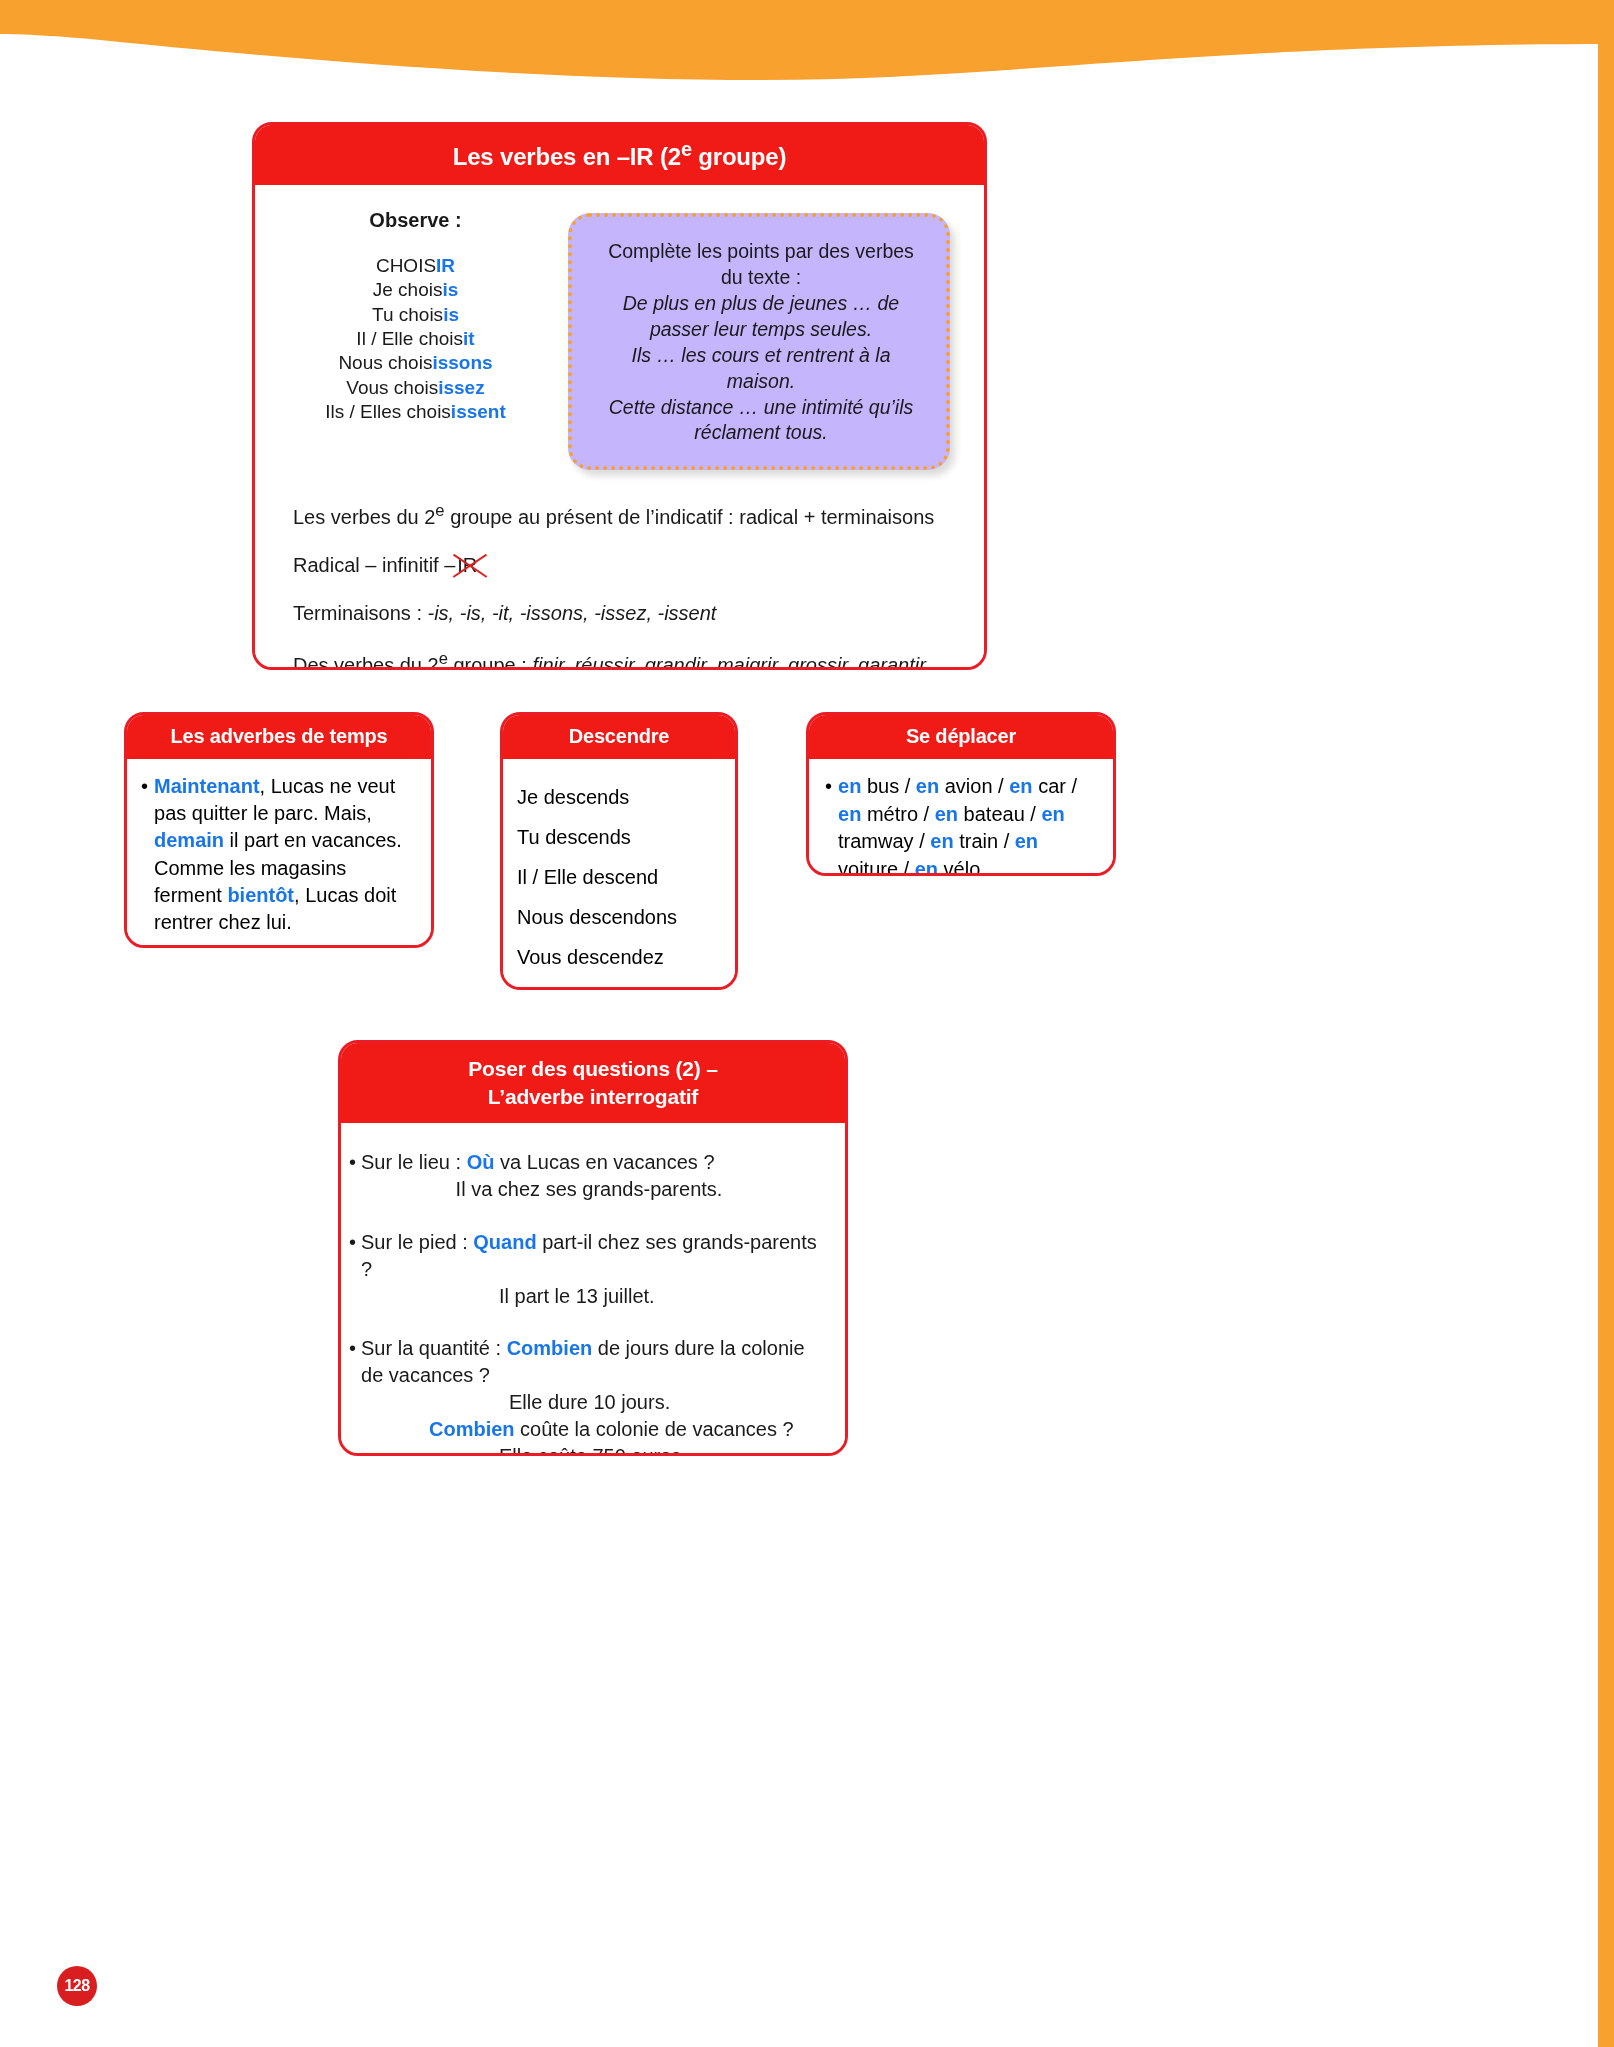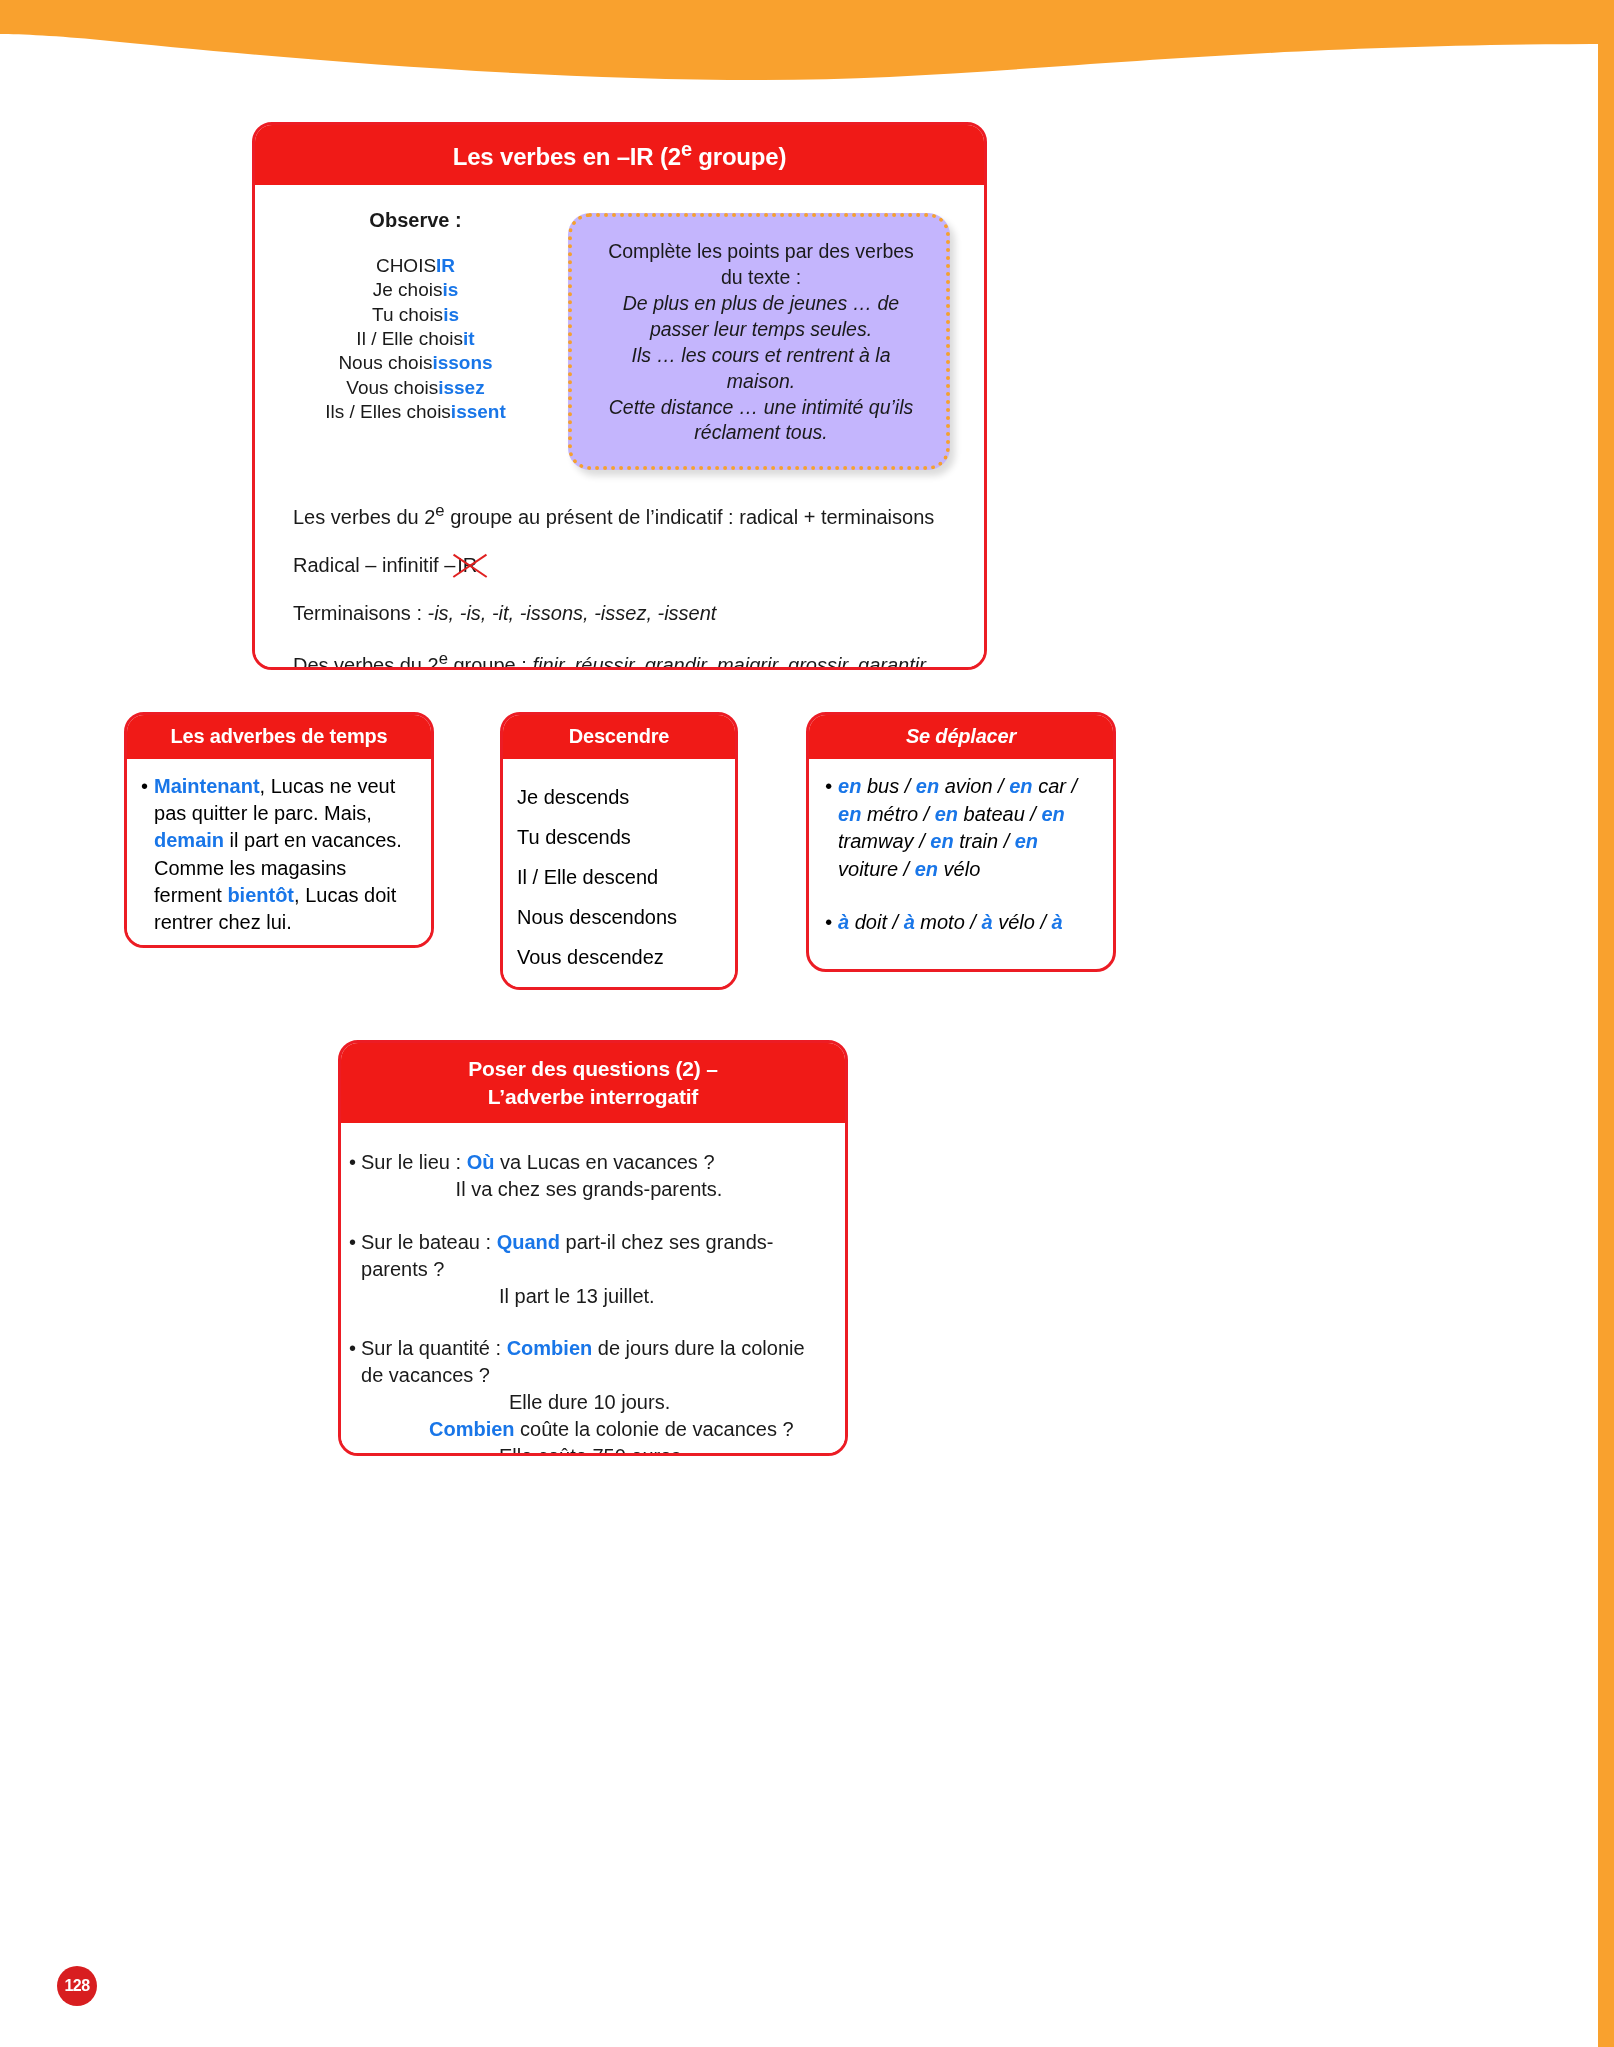--- a/index.html
+++ b/index.html
@@ -109,21 +109,21 @@
     height: 2.4px;
     background: #E02020;
     transform-origin: center;
   }
   .strike-ir::before { transform: translateY(-50%) rotate(34deg); }
   .strike-ir::after  { transform: translateY(-50%) rotate(-34deg); }
 
   
   #box-adverbes { left: 124px;  top: 712px; width: 310px; height: 236px; }
   #box-descendre{ left: 500px;  top: 712px; width: 238px; height: 278px; }
-  #box-deplacer { left: 806px;  top: 712px; width: 310px; height: 260px; font-style: italic; }
+  #box-deplacer { left: 806px;  top: 712px; width: 310px; height: 164px; }
 
   #box-adverbes .card-header,
   #box-descendre .card-header,
   #box-deplacer .card-header {
     font-size: 20px;
     padding: 10px 0 11px;
   }
   #box-adverbes .card-body { padding: 14px 16px 14px 14px; font-size: 20px; line-height: 1.36; }
   #box-descendre .card-body { padding: 18px 0 18px 14px; font-size: 20px; line-height: 2.0; }
   #box-deplacer .card-body { padding: 14px 14px 14px 16px; font-size: 20px; line-height: 1.38; }
@@ -280,21 +280,21 @@
       <div class="q-row">
         <span class="q-dot">•</span>
         <span class="q-text"><span class="bold">Sur le lieu</span><span> : </span><span class="blue">Où</span><span> va Lucas en vacances ?</span></span>
       </div>
       <div class="ans-1">Il va chez ses grands-parents.</div>
     </div>
 
     <div class="q-block">
       <div class="q-row">
         <span class="q-dot">•</span>
-        <span class="q-text"><span class="bold">Sur le bateau</span><span> : </span><span class="blue">Quand</span><span> part-il chez ses grands-parents ?</span></span>
+        <span class="q-text"><span class="bold">Sur le pied</span><span> : </span><span class="blue">Quand</span><span> part-il chez ses grands-parents ?</span></span>
       </div>
       <div class="ans-2"><span>Il part </span><span class="bold">le 13 juillet</span><span>.</span></div>
     </div>
 
     <div class="q-block">
       <div class="q-row">
         <span class="q-dot">•</span>
         <span class="q-text"><span class="bold">Sur la quantité</span><span> : </span><span class="blue">Combien</span><span> de jours dure la colonie de vacances ?</span></span>
       </div>
       <div class="ans-3"><span>Elle dure </span><span class="bold">10 jours</span><span>.</span></div>

